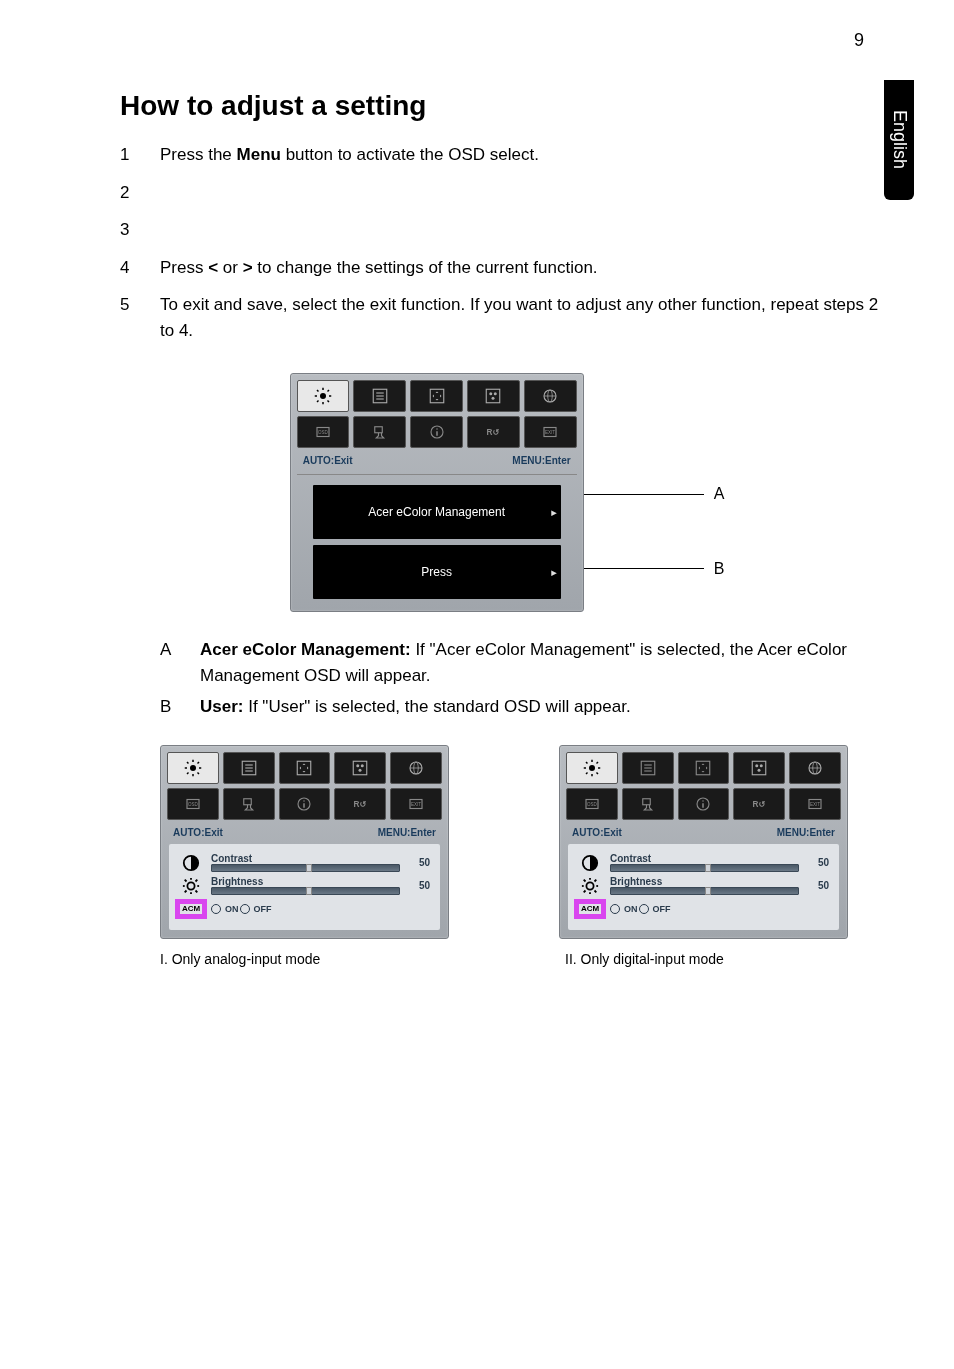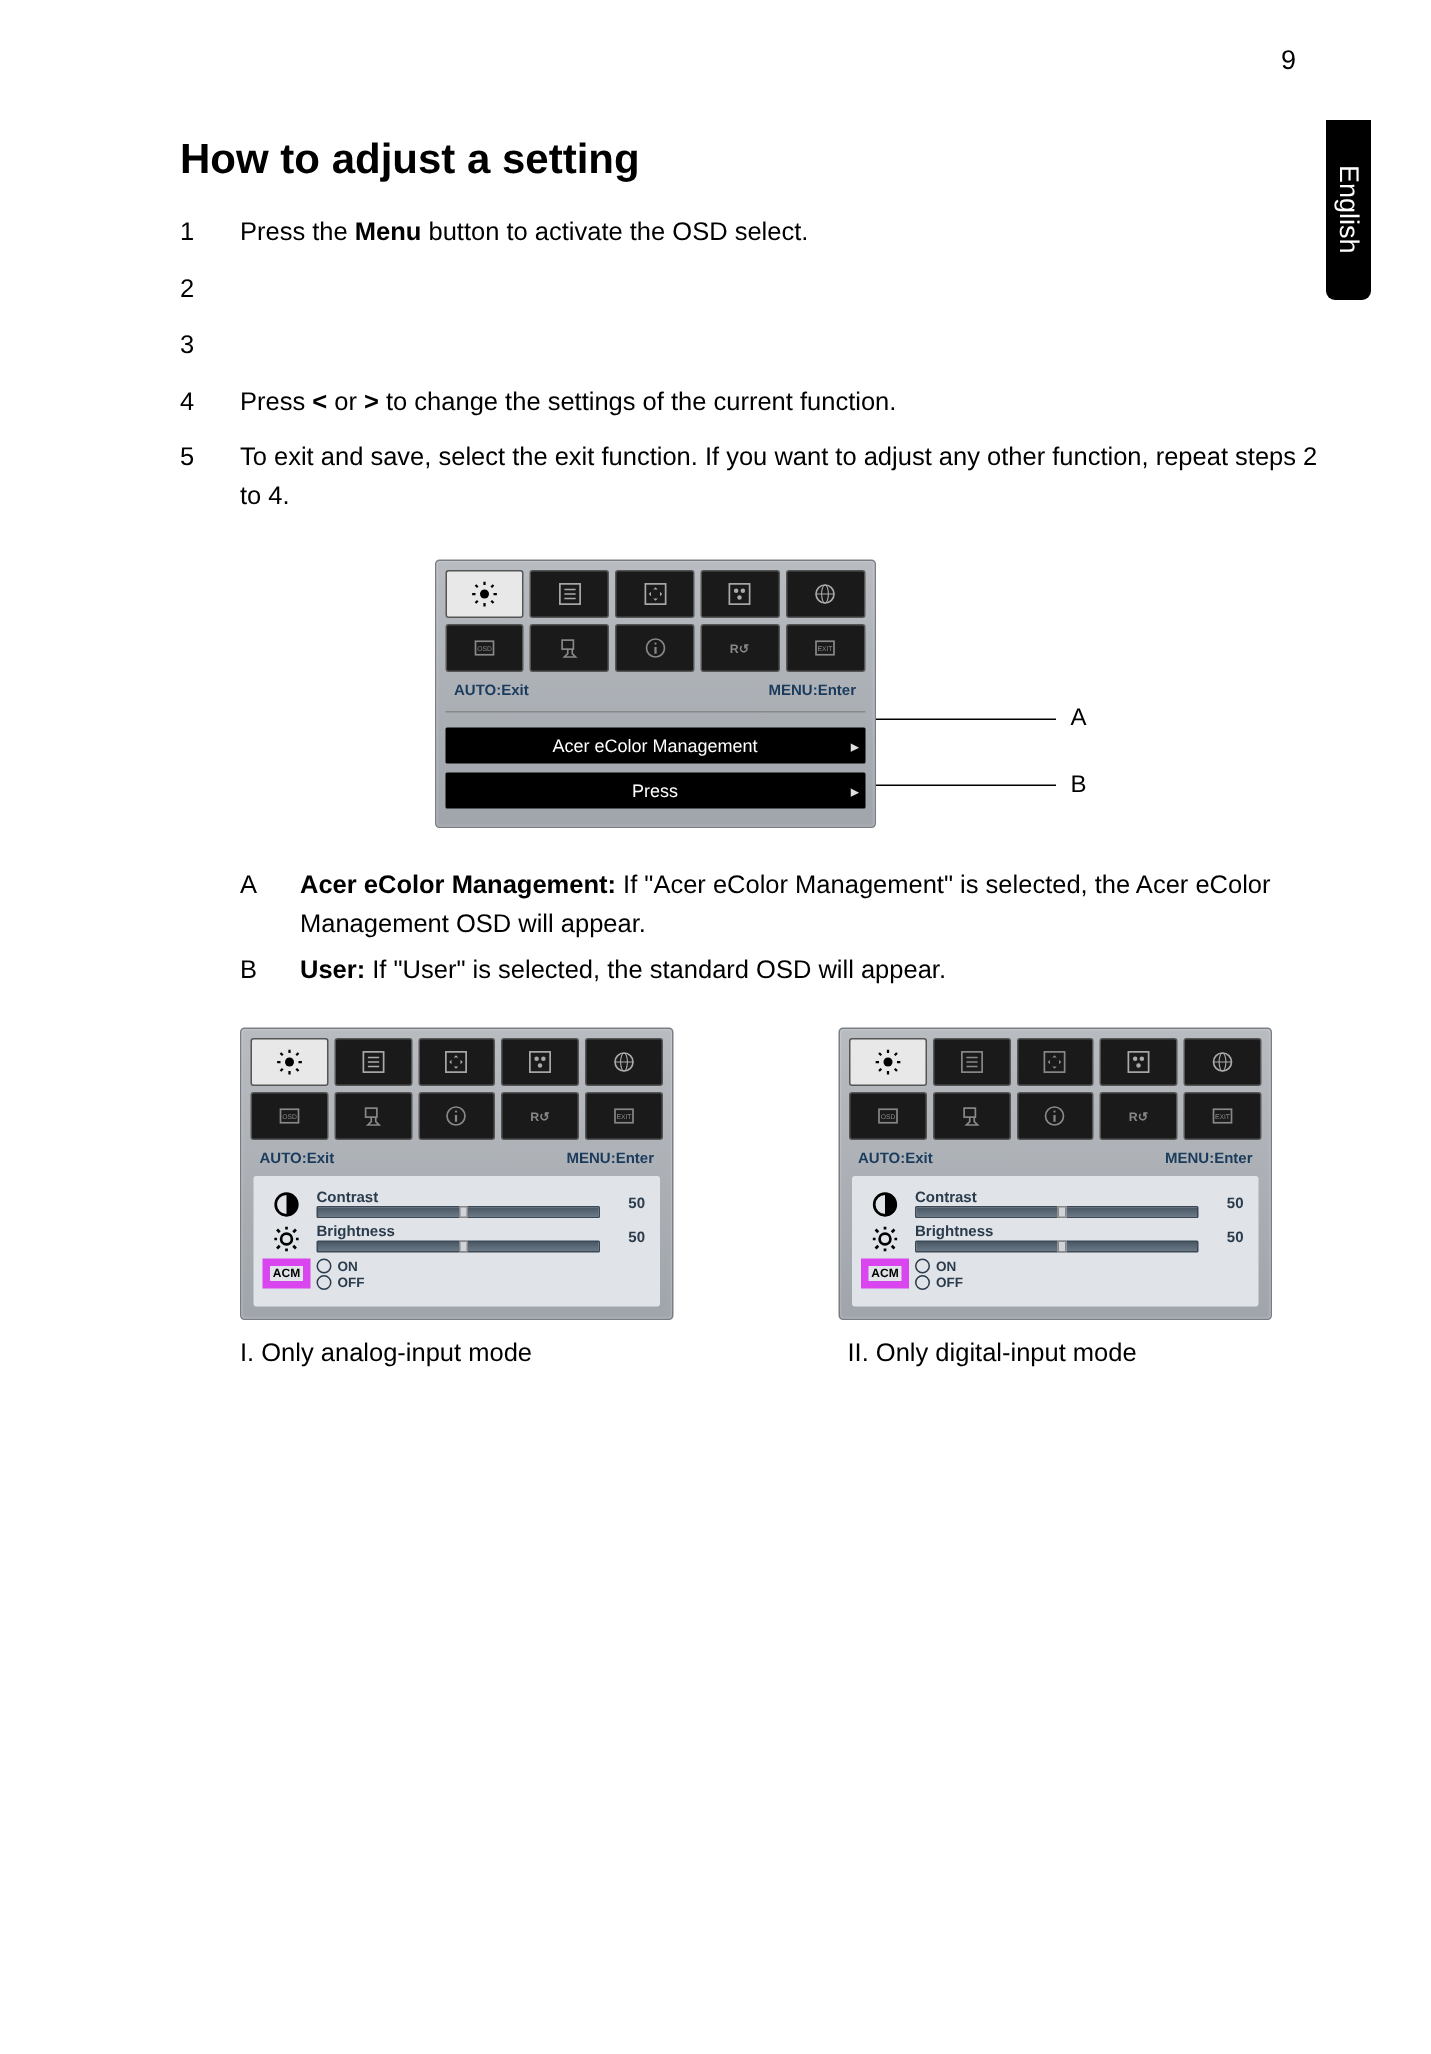--- a/index.html
+++ b/index.html
@@ -108,22 +108,22 @@
     border-top: 1px solid #888;
     margin: 2px 0 10px 0;
   }
   .mode-row {
     background: #000;
     color: #fff;
     font-size: 12px;
     height: 22px;
     display: flex;
     align-items: center;
-    padding: 1px 8px;
-    margin: 6px 0;
+    padding: 16px 8px;
+    margin: 6px 16px;
     position: relative;
     justify-content: center;
     border-radius: 1px;
   }
   .mode-row .txt { flex: 1; text-align: center; }
   .mode-row .end-icon {
     position: absolute;
     right: 4px;
     font-size: 11px;
     color: #e0e0e0;
@@ -216,38 +216,38 @@
   }
   .slider-val {
     width: 22px;
     text-align: right;
     font-size: 10px;
     color: #2a3b4c;
     font-weight: 600;
   }
   .onoff {
     display: flex;
-    flex-direction: column;
+    flex-direction: row;
     gap: 1px;
     font-size: 9px;
     color: #2a3b4c;
     font-weight: 600;
   }
   .onoff .line { display: flex; align-items: center; gap: 4px; }
   .radio {
     width: 8px; height: 8px;
     border: 1px solid #2a3b4c;
     border-radius: 50%;
     display: inline-block;
   }
   .captions {
     display: flex;
     gap: 130px;
     margin-left: 40px;
-    font-size: 17px;
+    font-size: 14px;
   }
   .captions .c1 { width: 275px; }
   .captions .c2 { width: 275px; }
   
   .svg-icon { width: 18px; height: 18px; }
 </style>
 </head>
 <body>
 
 <div class="page">

